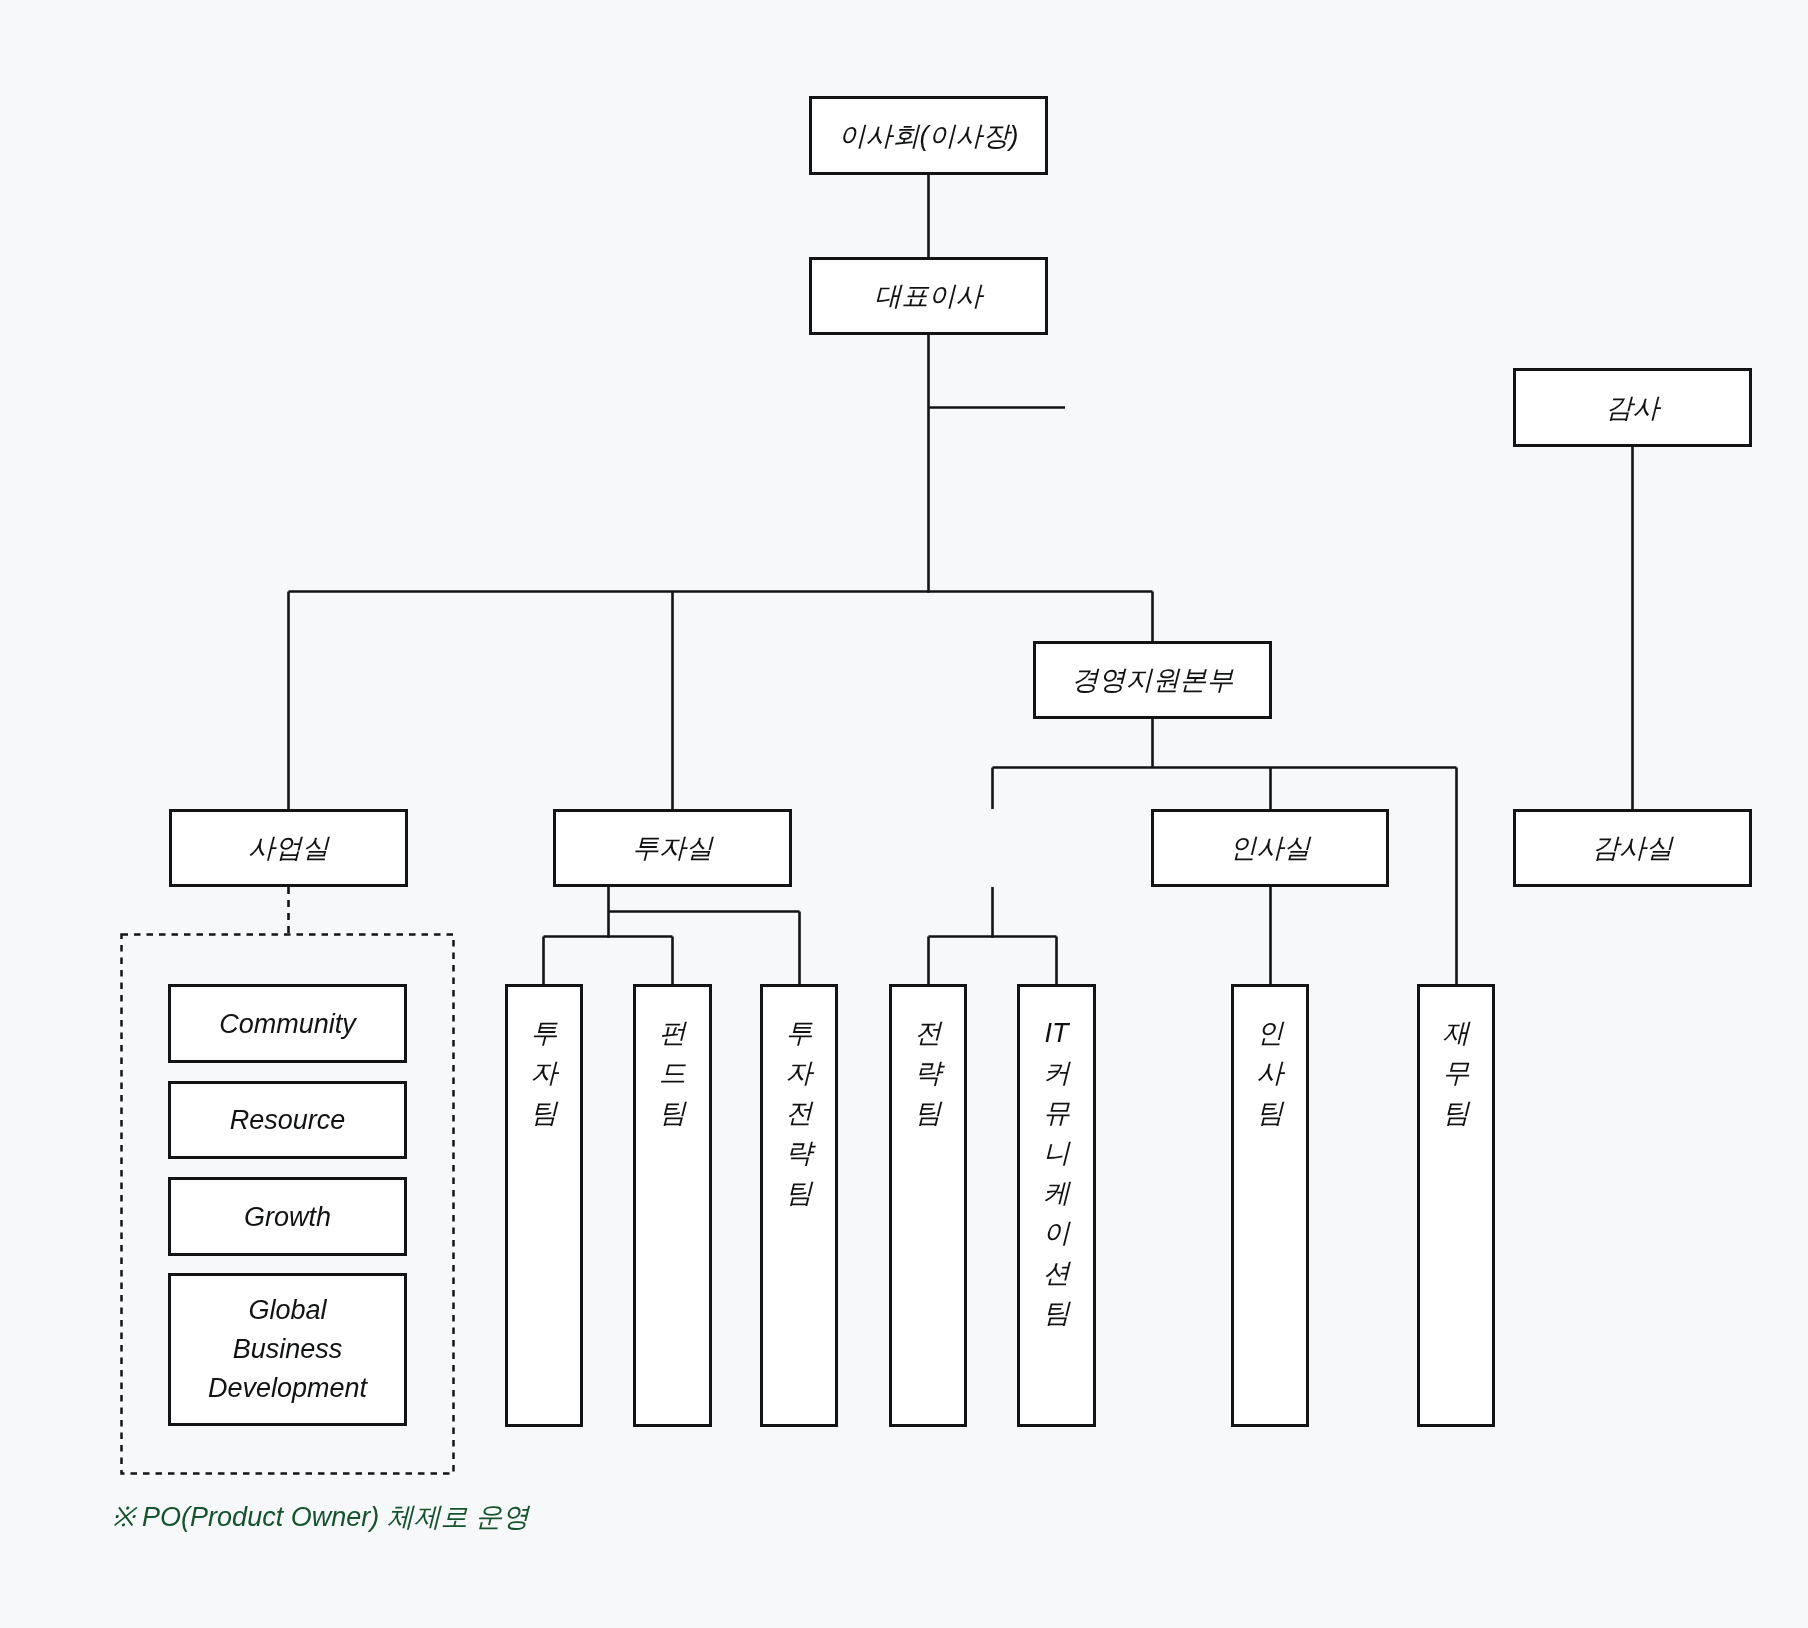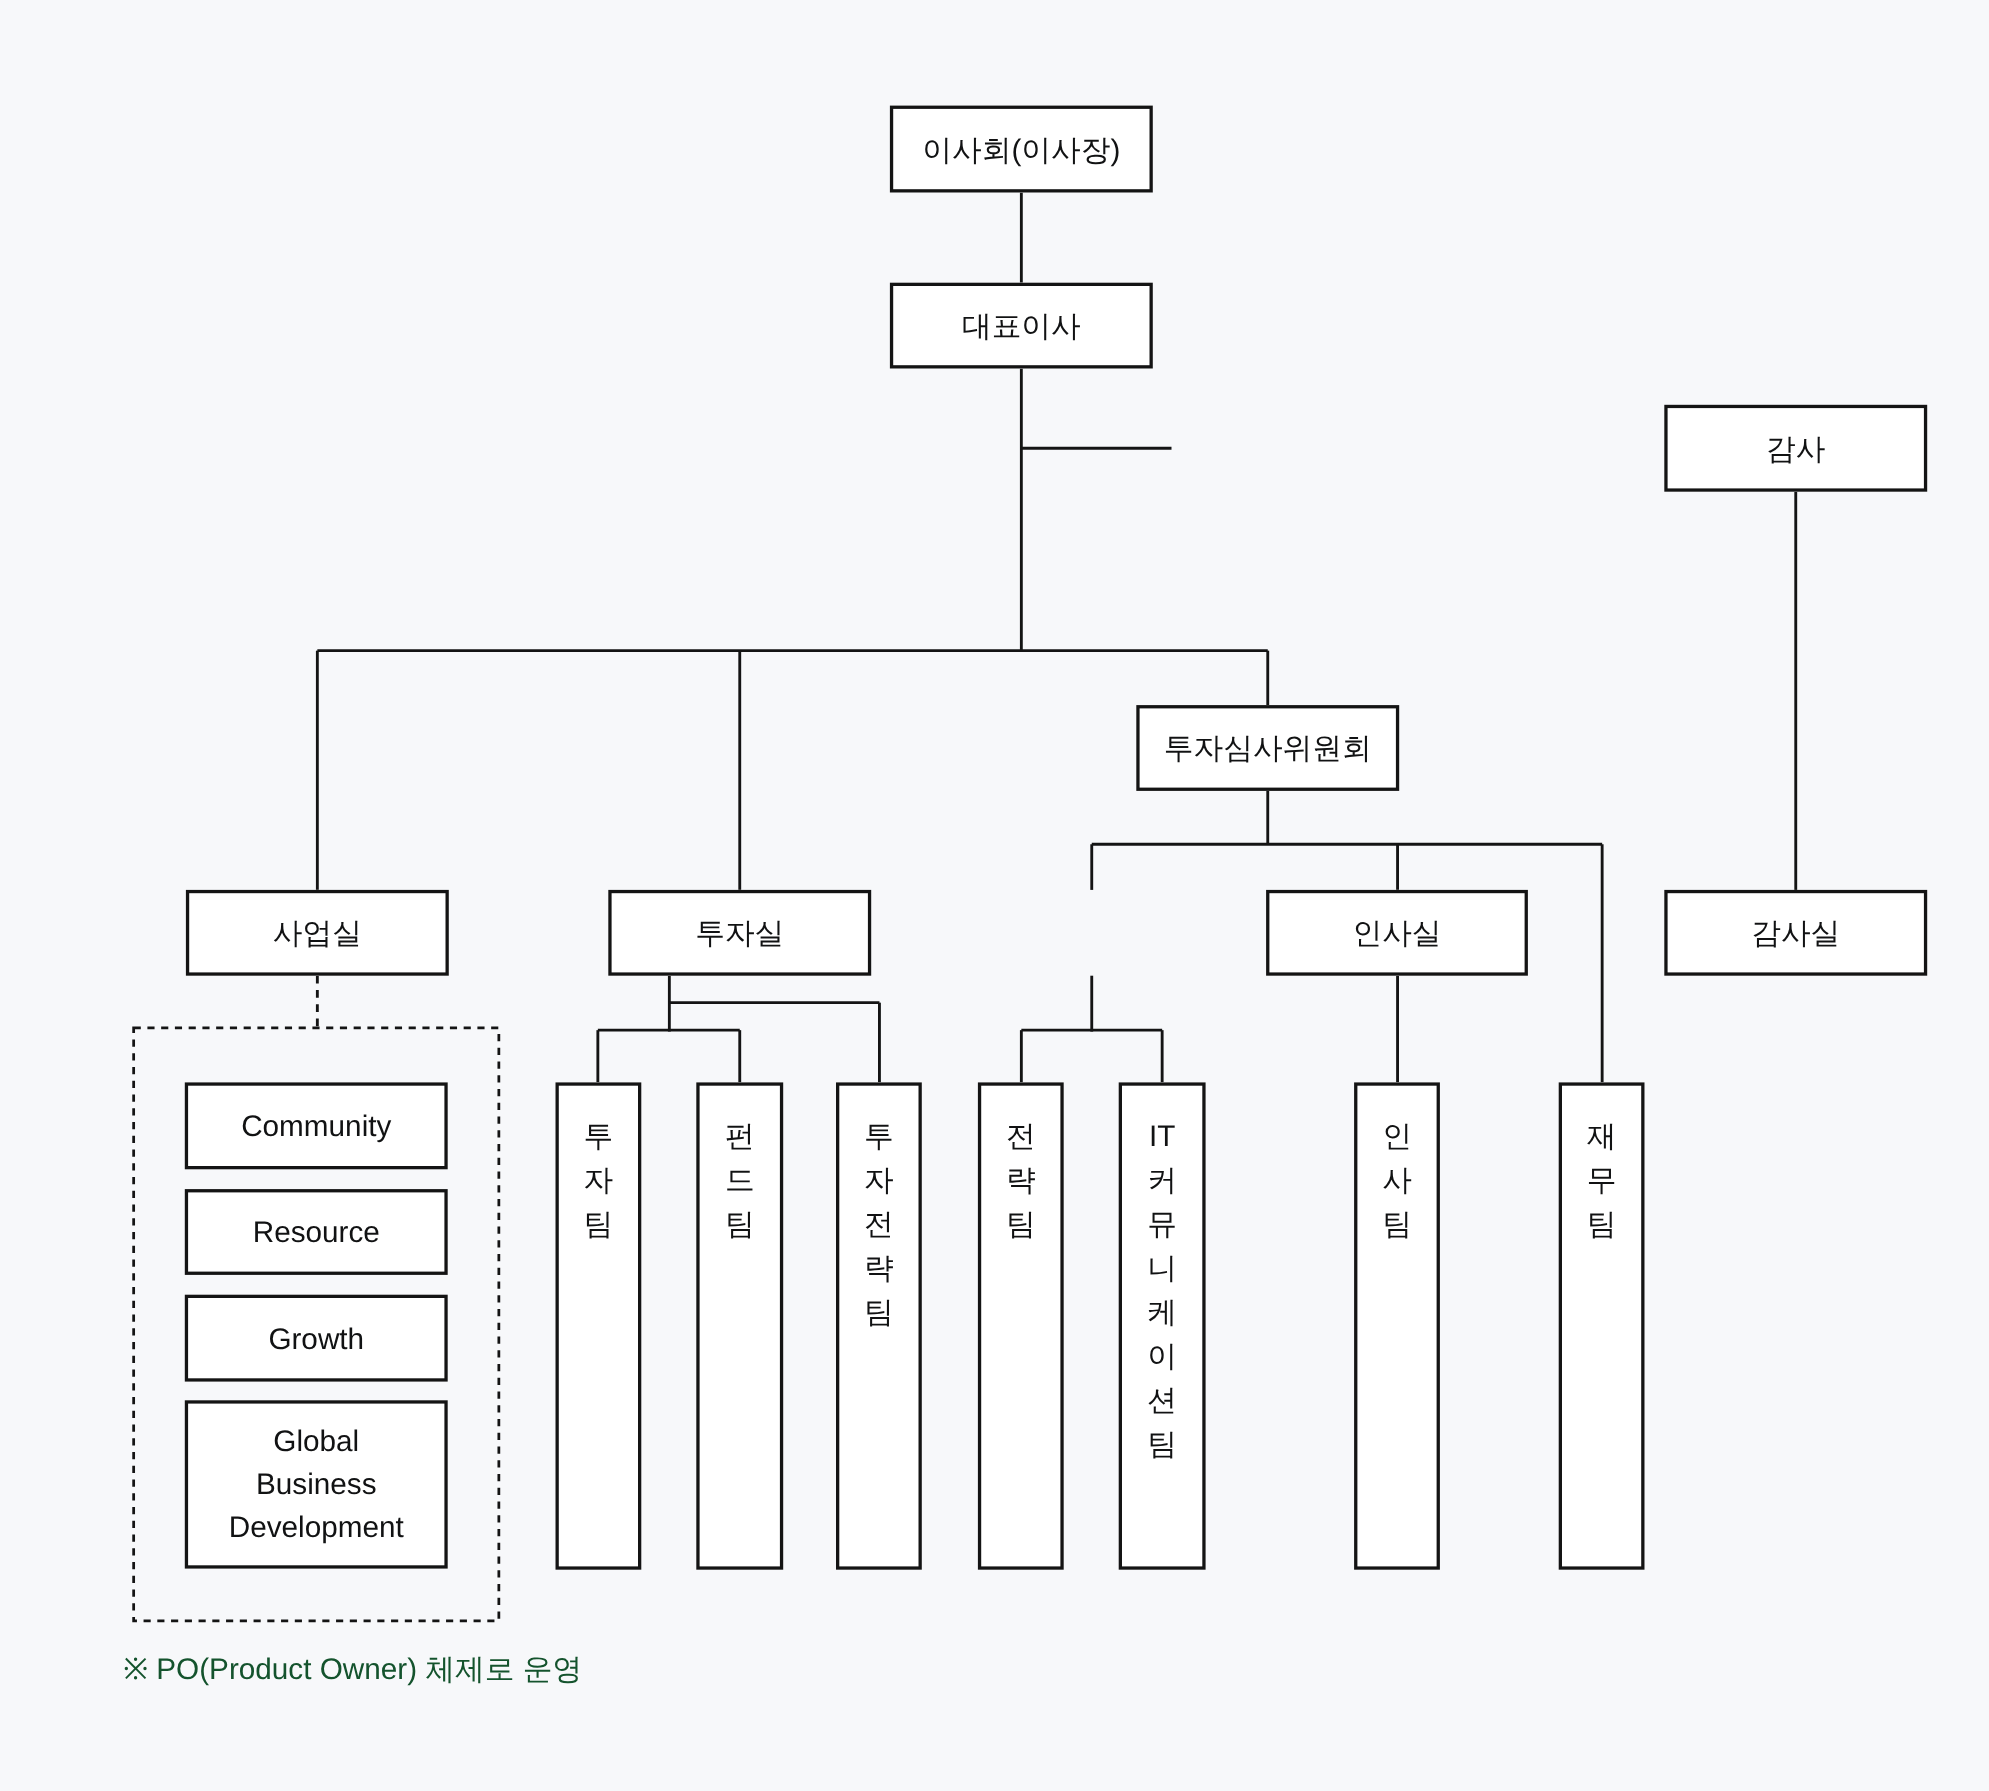--- a/index.html
+++ b/index.html
@@ -11,20 +11,21 @@
     height: 1628px;
     background: #f7f8fa;
     font-family: "Liberation Sans", sans-serif;
     color: #111213;
   }
   .canvas {
     position: relative;
     width: 1808px;
     height: 1628px;
     overflow: hidden;
+    font-style: italic;
   }
   .connectors {
     position: absolute;
     left: 0;
     top: 0;
     z-index: 1;
   }
   .connectors path, .connectors rect {
     fill: none;
     stroke: #141414;
@@ -131,21 +132,21 @@
 
   <div class="node" style="left:809px;top:257px;width:239px;height:78px">
     <span class="lbl">대표이사</span>
   </div>
 
   <div class="node" style="left:1513px;top:368px;width:239px;height:79px">
     <span class="lbl">감사</span>
   </div>
 
   <div class="node" style="left:1033px;top:641px;width:239px;height:78px">
-    <span class="lbl">투자심사위원회</span>
+    <span class="lbl">경영지원본부</span>
   </div>
 
   <div class="node" style="left:169px;top:809px;width:239px;height:78px">
     <span class="lbl">사업실</span>
   </div>
   <div class="node" style="left:553px;top:809px;width:239px;height:78px">
     <span class="lbl">투자실</span>
   </div>
   <div class="node" style="left:1151px;top:809px;width:238px;height:78px">
     <span class="lbl">인사실</span>

